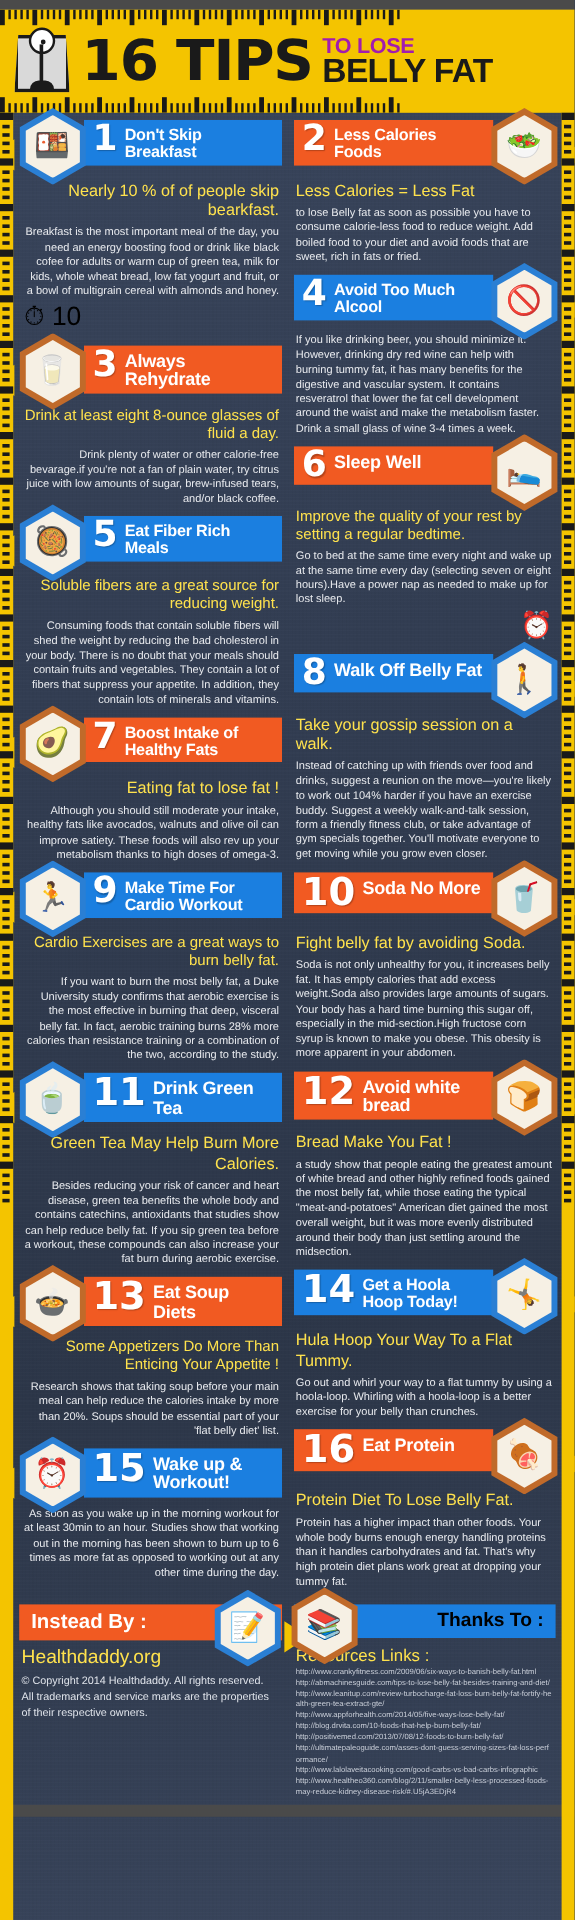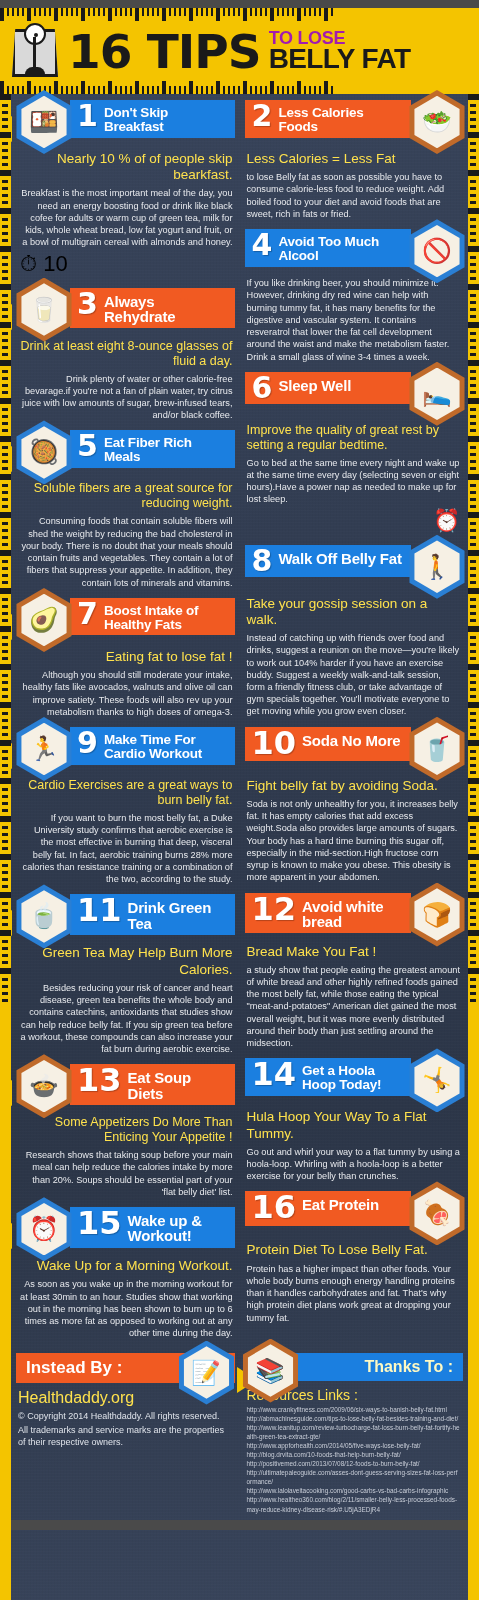--- a/index.html
+++ b/index.html
@@ -152,21 +152,21 @@
     background: #f15a22; padding: 5px 10px; position: relative; z-index:2;
   }
   .created-banner span { font-size: 17px; font-weight: 900; color: #fff; }
   .site {
     color: #ffe24d; font-size: 16px; padding: 6px 2px 2px 2px;
   }
   .copy { color: #dfe3ea; font-size: 9px; line-height: 1.38; padding: 1px 2px; }
   .thanks-banner {
     background: #1b7fe0; padding: 5px 10px; text-align: right; position:relative; z-index:2;
   }
-  .thanks-banner span { font-size: 16px; font-weight: 900; color: #fef9c3; }
+  .thanks-banner span { font-size: 16px; font-weight: 900; color: #000000; }
   .res-title { color: #ffe24d; font-size: 14px; padding: 6px 2px 2px 2px; }
   .links { padding: 0 2px; }
   .links a, .links div.lnk {
     display:block; color: #c9ced8; font-size: 6.4px; line-height: 1.42;
     text-decoration: none; word-break: break-all;
   }
   .bottombar { height: 10px; background: #4a4a4a; margin-top: 6px; }
 </style>
 </head>
 <body>
@@ -689,21 +689,20 @@
               <div class="tipnum big">15</div>
               <div class="tiptitle">Wake up &amp; Workout!</div>
             </div>
             <div class="hexwrap" style="left: -6px; top: -10px;">
               <div class="hex ring-blue">
                 <div class="hex-inner">⏰</div>
               </div>
             </div>
             <div class="arrow-y left" style="left: -26px; top: 16px;"></div>
           </div>
-          <div class="lead right">Wake Up for a Morning Workout.</div>
           <div class="body right">As soon as you wake up in the morning workout for at least 30min to an hour. Studies show that working out in the morning has been shown to burn up to 6 times as more fat as opposed to working out at any other time during the day.</div>
         </div>
       </div>
     <div class="col right" id="col-right">
         <div class="tip">
           <div style="position: relative; min-height: 46px;">
             <div class="banner orange" style="margin-left: 0px; margin-right: 52px;">
               <div class="tipnum">2</div>
               <div class="tiptitle sm">Less Calories Foods</div>
             </div>
@@ -738,21 +737,21 @@
               <div class="tipnum">6</div>
               <div class="tiptitle">Sleep Well</div>
             </div>
             <div class="hexwrap" style="right: -6px; top: -10px;">
               <div class="hex ring-orange">
                 <div class="hex-inner">🛌</div>
               </div>
             </div>
             <div class="arrow-y right" style="right: -26px; top: 16px;"></div>
           </div>
-          <div class="lead sm">Improve the quality of great rest by setting a regular bedtime.</div>
+          <div class="lead sm">Improve the quality of your rest by setting a regular bedtime.</div>
           <div class="body">Go to bed at the same time every night and wake up at the same time every day (selecting seven or eight hours).Have a power nap as needed to make up for lost sleep.</div>
           <div style="font-size: 22px; padding: 2px; text-align: right;">⏰</div>
         </div>
         <div class="tip">
           <div style="position: relative; min-height: 46px;">
             <div class="banner blue" style="margin-left: 0px; margin-right: 52px;">
               <div class="tipnum">8</div>
               <div class="tiptitle">Walk Off Belly Fat</div>
             </div>
             <div class="hexwrap" style="right: -6px; top: -10px;">

